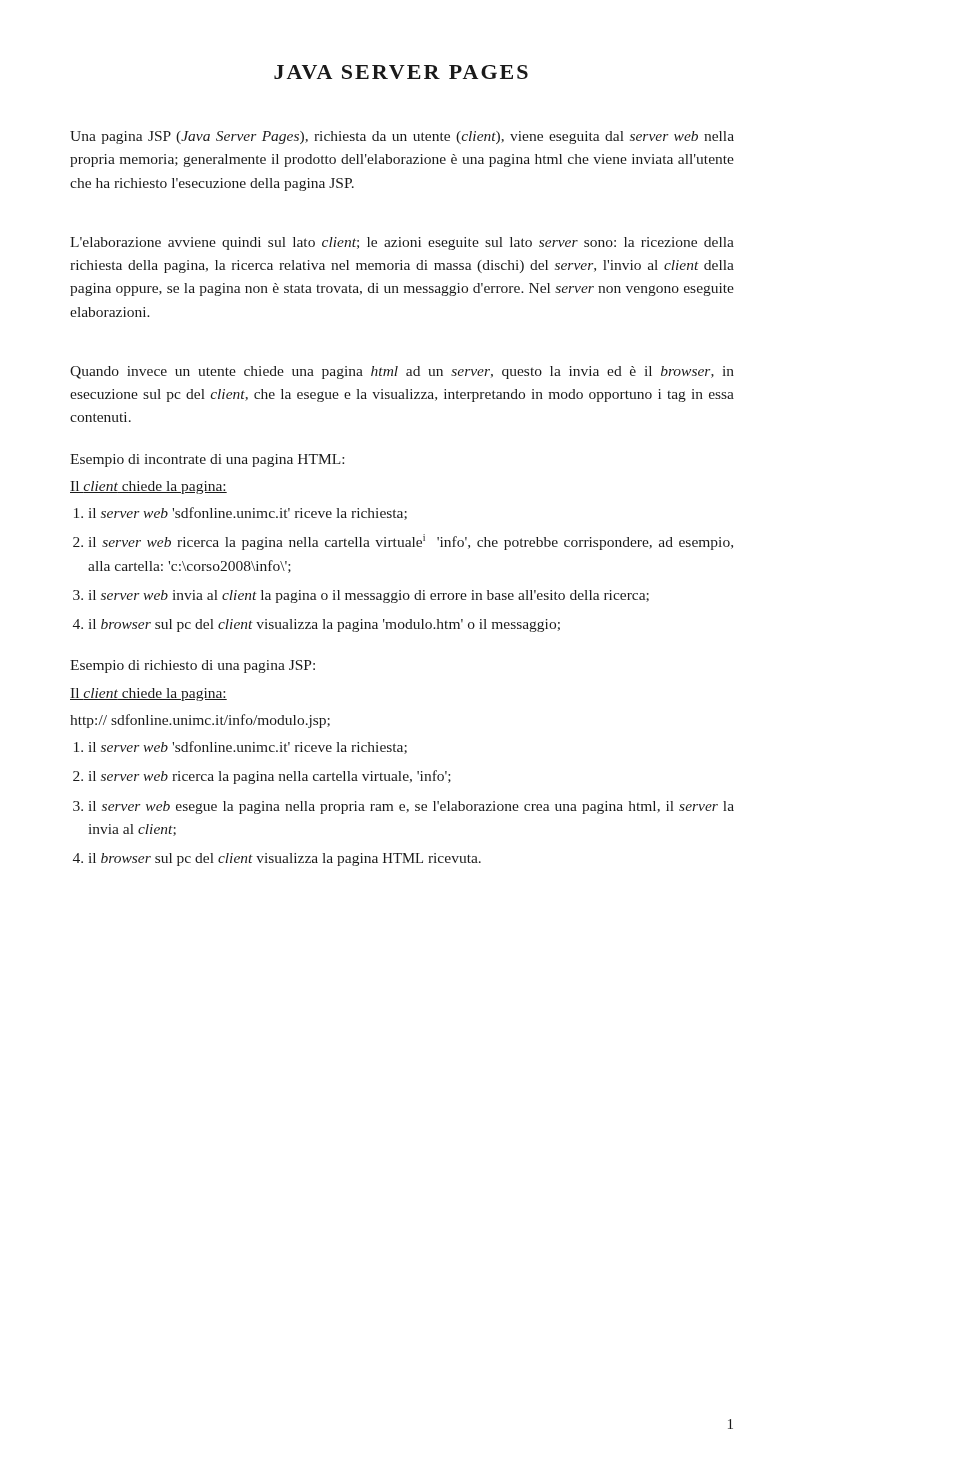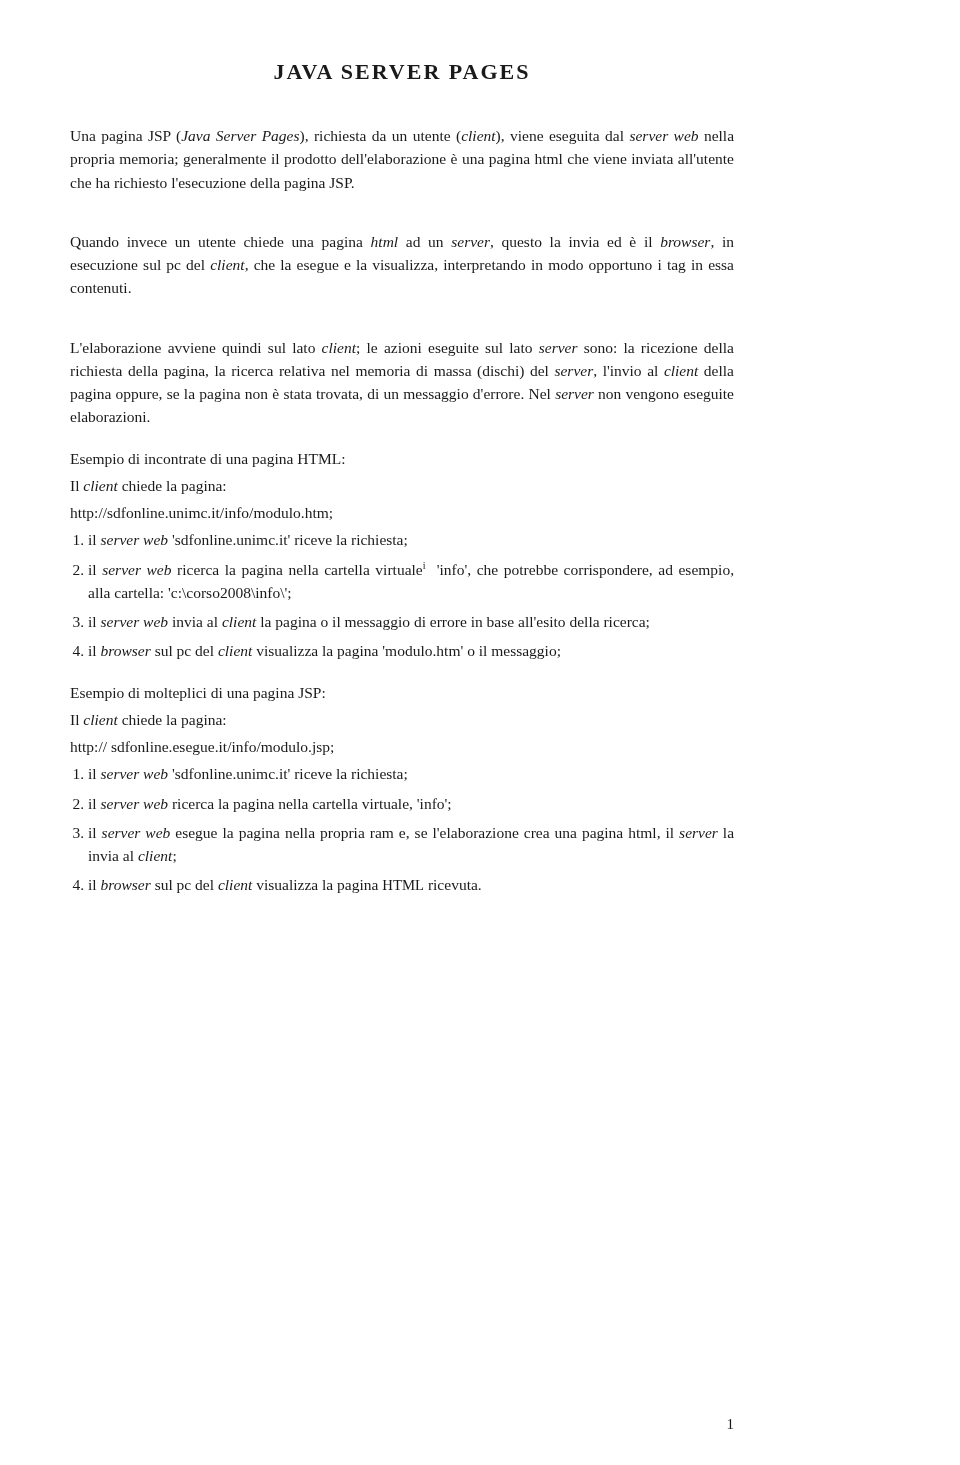--- a/index.html
+++ b/index.html
@@ -70,57 +70,57 @@
     }
     .url-line {
       margin-bottom: 4px;
     }
     .example-header {
       margin-bottom: 4px;
       margin-top: 14px;
     }
     .client-line {
       margin-bottom: 4px;
+      text-decoration: underline;
     }
   </style>
 </head>
 <body>
 
 <div class="page">
 
   <h1 class="page-title">JAVA SERVER PAGES</h1>
 
   <div class="body-text section-block">
     <p>Una pagina JSP (<em>Java Server Pages</em>), richiesta da un utente (<em>client</em>),  viene eseguita dal <em>server web</em> nella propria memoria; generalmente il prodotto dell'elaborazione è una pagina html che viene inviata all'utente che ha richiesto l'esecuzione della pagina JSP.</p>
   </div>
 
   <div class="body-text section-block">
-    <p>Quando invece un utente chiede una pagina <em>html</em> ad un <em>server</em>,  questo la invia  ed è il <em>browser</em>, in esecuzione sul pc del <em>client</em>, che la esegue e la visualizza, interpretando in modo opportuno i tag in essa contenuti.</p>
+    <p>L'elaborazione avviene quindi sul lato <em>client</em>; le azioni eseguite sul lato <em>server</em> sono: la ricezione della richiesta della pagina,  la ricerca relativa  nel memoria di massa (dischi) del <em>server</em>, l'invio al <em>client</em> della pagina oppure, se la pagina non è stata trovata, di un messaggio d'errore. Nel <em>server</em> non vengono eseguite elaborazioni.</p>
   </div>
 
   <div class="body-text section-block">
-    <p>L'elaborazione avviene quindi sul lato <em>client</em>; le azioni eseguite sul lato <em>server</em> sono: la ricezione della richiesta della pagina,  la ricerca relativa  nel memoria di massa (dischi) del <em>server</em>, l'invio al <em>client</em> della pagina oppure, se la pagina non è stata trovata, di un messaggio d'errore. Nel <em>server</em> non vengono eseguite elaborazioni.</p>
+    <p>Quando invece un utente chiede una pagina <em>html</em> ad un <em>server</em>,  questo la invia  ed è il <em>browser</em>, in esecuzione sul pc del <em>client</em>, che la esegue e la visualizza, interpretando in modo opportuno i tag in essa contenuti.</p>
   </div>
 
   <div class="section-block">
     <p class="example-header body-text">Esempio di incontrate di una pagina HTML:</p>
     <p class="client-line body-text">Il <em>client</em> chiede la pagina:</p>
-    <p class="url-line body-text">http://sdfonline.unimc.it/info/modulo.htm;</p>
     <ol class="list-block">
       <li>il <em>server web</em> 'sdfonline.unimc.it' riceve la richiesta;</li>
       <li>il <em>server web</em> ricerca la pagina nella cartella virtuale<sup>i</sup> &nbsp;'info', che potrebbe corrispondere, ad esempio, alla cartella: 'c:\corso2008\info\';</li>
       <li>il <em>server web</em>  invia al <em>client</em> la pagina o il messaggio di errore in base all'esito della ricerca;</li>
       <li>il <em>browser</em> sul pc del <em>client</em> visualizza la pagina 'modulo.htm' o il messaggio;</li>
     </ol>
   </div>
 
   <div class="section-block">
-    <p class="example-header body-text">Esempio di molteplici di una pagina JSP:</p>
+    <p class="example-header body-text">Esempio di richiesto di una pagina JSP:</p>
     <p class="client-line body-text">Il <em>client</em> chiede la pagina:</p>
-    <p class="url-line body-text"> http:// sdfonline.esegue.it/info/modulo.jsp;</p>
+    <p class="url-line body-text"> http:// sdfonline.unimc.it/info/modulo.jsp;</p>
     <ol class="list-block">
       <li>il <em>server web</em> 'sdfonline.unimc.it' riceve la richiesta;</li>
       <li>il <em>server web</em> ricerca la pagina nella cartella virtuale, 'info';</li>
       <li>il <em>server web</em> esegue la pagina nella propria ram e, se l'elaborazione crea una pagina html, il <em>server</em> la invia al <em>client</em>;</li>
       <li>il <em>browser</em> sul pc del <em>client</em> visualizza la pagina <span class="small-caps">HTML</span> ricevuta.</li>
     </ol>
   </div>
 
   <div class="body-text section-block">
   </div>

